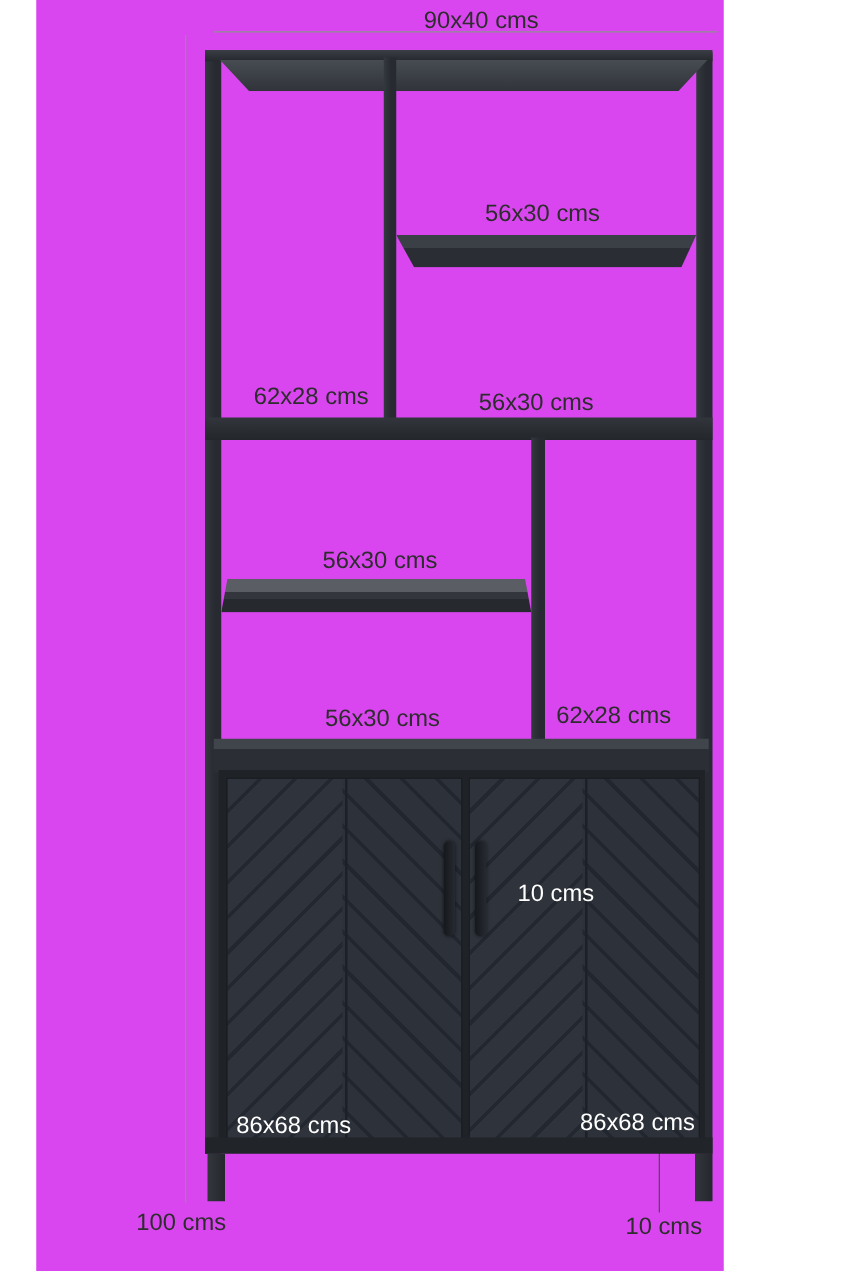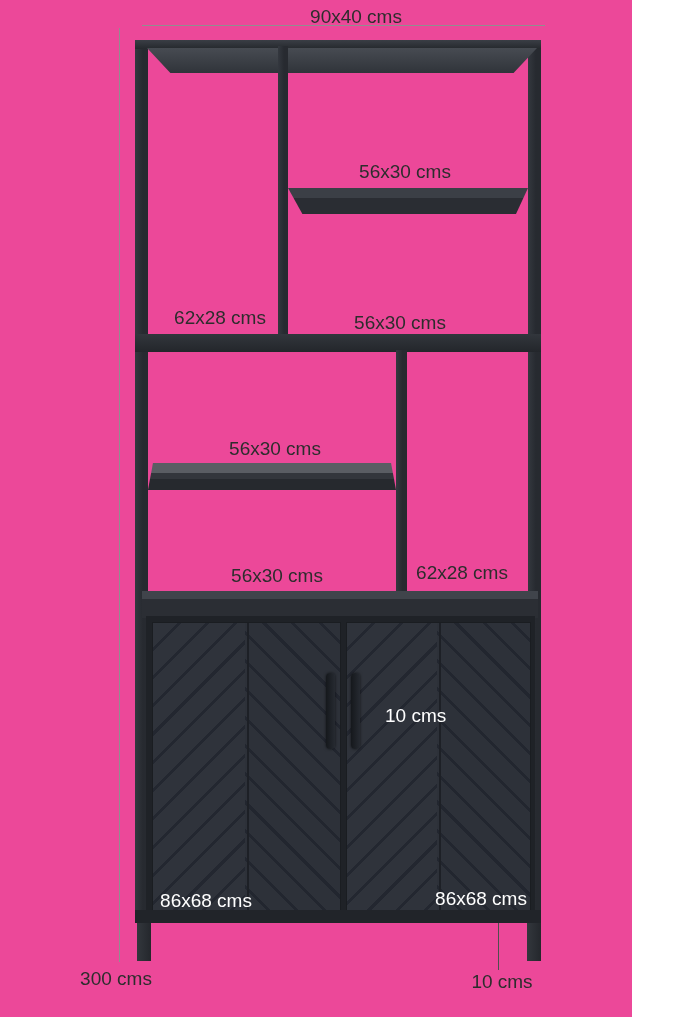--- a/index.html
+++ b/index.html
@@ -1,18 +1,18 @@
 <!DOCTYPE html>
 <html><head>
 <meta charset="utf-8">
 <style>
   html,body { margin:0; padding:0; background:#ffffff; }
   #canvas {
-    position:relative; width:632px; height:1017px; background:#ec4899;
-    font-family:"Liberation Sans", sans-serif; overflow:hidden;
+    position:relative; width:550px; height:1017px; background:#d946ef;
+    font-family:"Liberation Sans", sans-serif; overflow:hidden;margin-left:29px;
   }
 
   
   .dim-label {
     position:absolute; font-size:19px; line-height:1; color:#2d2d2d;
     white-space:nowrap; transform:translateX(-50%);
   }
   .dim-label.on-dark { color:#ffffff; }
   .dim-label.left-anchor { transform:none; }
 
@@ -139,16 +139,16 @@
   <div class="dim-label" id="lbl-top">90x40 cms</div>
   <div class="dim-label" id="lbl-shelf-tr">56x30 cms</div>
   <div class="dim-label" id="lbl-cell-lt">62x28 cms</div>
   <div class="dim-label" id="lbl-cell-rm">56x30 cms</div>
   <div class="dim-label" id="lbl-shelf-ml">56x30 cms</div>
   <div class="dim-label" id="lbl-cell-ll">56x30 cms</div>
   <div class="dim-label" id="lbl-cell-rt">62x28 cms</div>
   <div class="dim-label on-dark left-anchor" id="lbl-handle">10 cms</div>
   <div class="dim-label on-dark" id="lbl-door-l">86x68 cms</div>
   <div class="dim-label on-dark" id="lbl-door-r">86x68 cms</div>
-  <div class="dim-label" id="lbl-height">300 cms</div>
+  <div class="dim-label" id="lbl-height">100 cms</div>
   <div class="dim-label" id="lbl-leg">10 cms</div>
 
 </div>
 
 </body></html>

